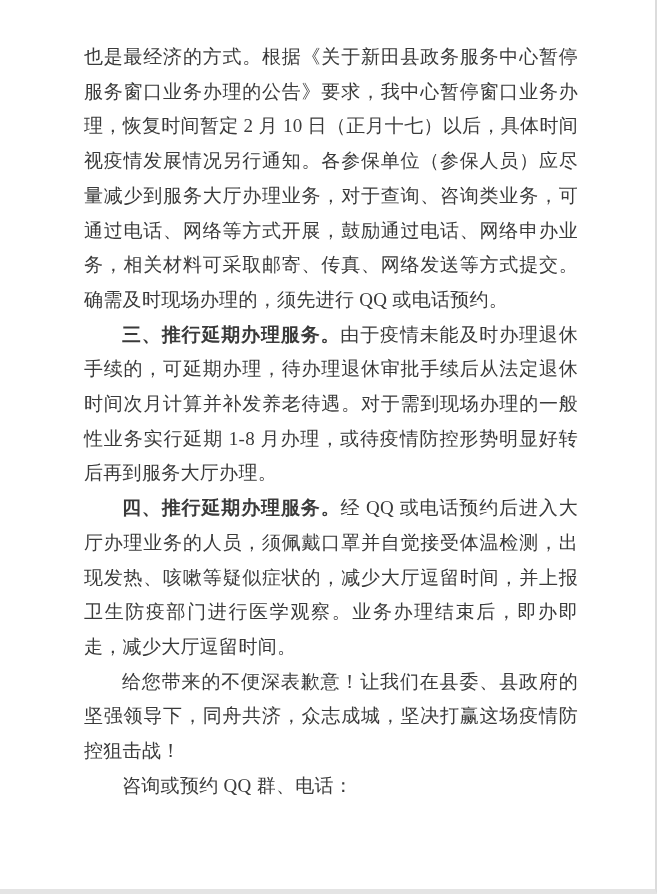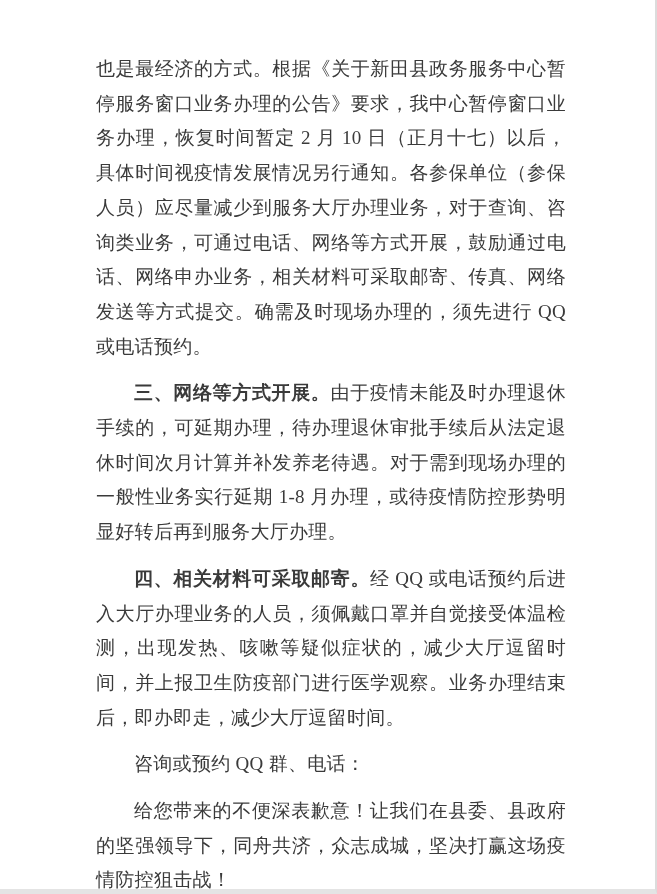--- a/index.html
+++ b/index.html
@@ -22,34 +22,34 @@
     top: 40px;
     left: 84px;
     width: 494px;
     color: #3a3a3a;
     font-size: 19px;
     line-height: 34.7px;
     text-align: justify;
     text-align-last: left;
     letter-spacing: 0.3px;
   }
-  .para { margin: 12px; }
+  .para { margin: 0; }
   .para.indent { text-indent: 2em; }
   .para .lead { font-weight: bold; }
 </style>
 </head>
 <body>
 
 <div class="page">
   <div class="text-column">
 
     <p class="para"><span class="body">也是最经济的方式。根据《关于新田县政务服务中心暂停服务窗口业务办理的公告》要求，我中心暂停窗口业务办理，恢复时间暂定 2 月 10 日（正月十七）以后，具体时间视疫情发展情况另行通知。各参保单位（参保人员）应尽量减少到服务大厅办理业务，对于查询、咨询类业务，可通过电话、网络等方式开展，鼓励通过电话、网络申办业务，相关材料可采取邮寄、传真、网络发送等方式提交。确需及时现场办理的，须先进行 QQ 或电话预约。</span></p>
 
-    <p class="para indent"><b class="lead">三、网络等方式开展。</b><span class="body">由于疫情未能及时办理退休手续的，可延期办理，待办理退休审批手续后从法定退休时间次月计算并补发养老待遇。对于需到现场办理的一般性业务实行延期 1-8 月办理，或待疫情防控形势明显好转后再到服务大厅办理。</span></p>
+    <p class="para indent"><b class="lead">三、推行延期办理服务。</b><span class="body">由于疫情未能及时办理退休手续的，可延期办理，待办理退休审批手续后从法定退休时间次月计算并补发养老待遇。对于需到现场办理的一般性业务实行延期 1-8 月办理，或待疫情防控形势明显好转后再到服务大厅办理。</span></p>
 
-    <p class="para indent"><b class="lead">四、相关材料可采取邮寄。</b><span class="body">经 QQ 或电话预约后进入大厅办理业务的人员，须佩戴口罩并自觉接受体温检测，出现发热、咳嗽等疑似症状的，减少大厅逗留时间，并上报卫生防疫部门进行医学观察。业务办理结束后，即办即走，减少大厅逗留时间。</span></p>
+    <p class="para indent"><b class="lead">四、推行延期办理服务。</b><span class="body">经 QQ 或电话预约后进入大厅办理业务的人员，须佩戴口罩并自觉接受体温检测，出现发热、咳嗽等疑似症状的，减少大厅逗留时间，并上报卫生防疫部门进行医学观察。业务办理结束后，即办即走，减少大厅逗留时间。</span></p>
+
+    <p class="para indent"><span class="body">给您带来的不便深表歉意！让我们在县委、县政府的坚强领导下，同舟共济，众志成城，坚决打赢这场疫情防控狙击战！</span></p>
 
     <p class="para indent"><span class="body">咨询或预约 QQ 群、电话：</span></p>
-
-    <p class="para indent"><span class="body">给您带来的不便深表歉意！让我们在县委、县政府的坚强领导下，同舟共济，众志成城，坚决打赢这场疫情防控狙击战！</span></p>
 
   </div>
 </div>
 
 </body></html>

